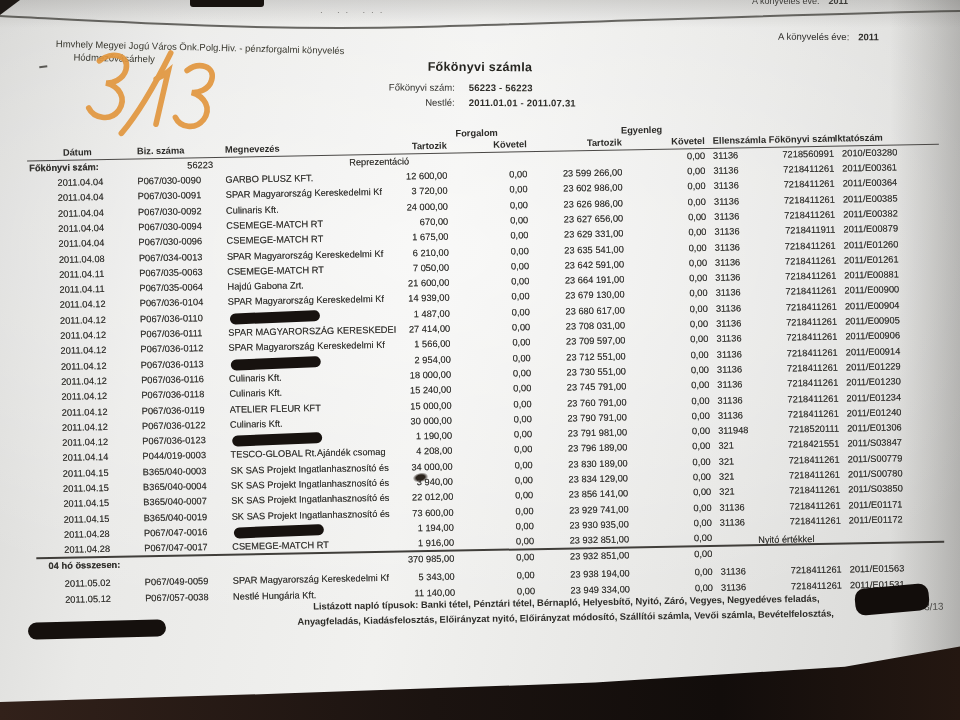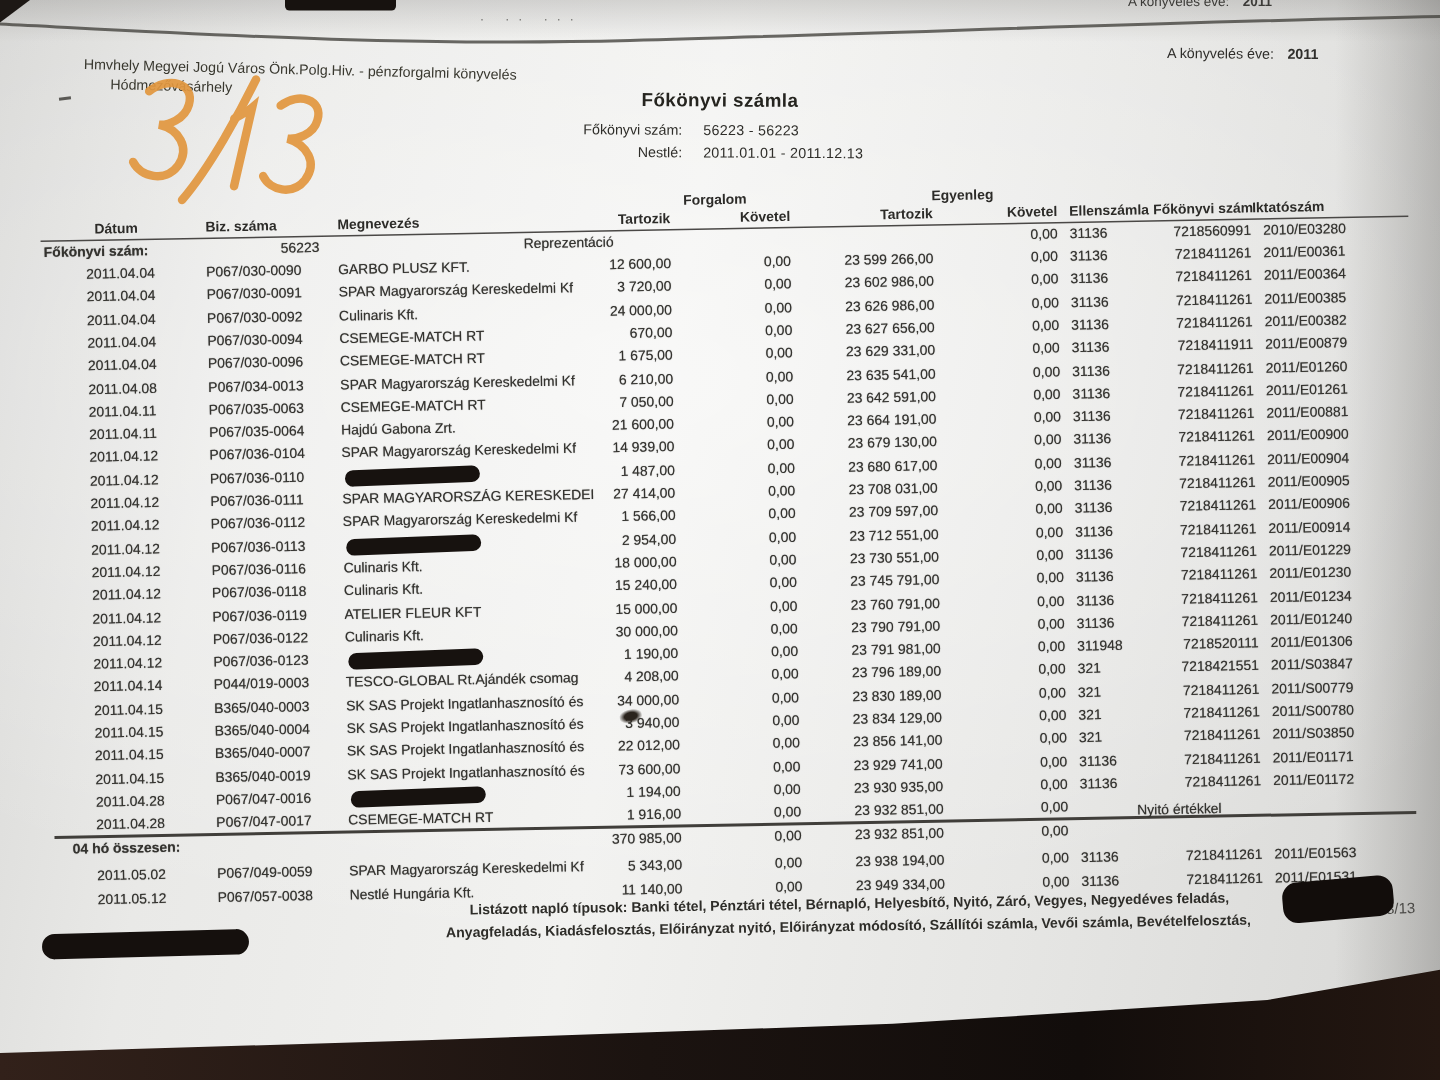--- a/index.html
+++ b/index.html
@@ -22,21 +22,21 @@
   .year-main{position:absolute;left:778px;top:31px;font-size:9.5px;color:#2f2e2b;transform:rotate(0.4deg);}
   .year-main .val,.year-top .val{margin-left:9px;font-weight:bold;}
   .org{position:absolute;left:56px;top:38px;font-size:9.5px;color:#39382f;transform:rotate(1.4deg);transform-origin:left top;}
   .org .l2{margin-top:2px;}
   .org .dash{display:inline-block;width:8px;height:2px;background:#5a5955;margin-right:10px;vertical-align:middle;transform:translate(-16px,10px) rotate(-8deg);}
   .handwritten{position:absolute;left:76px;top:48px;transform:rotate(5deg);opacity:0.92;}
   .titleblock{position:absolute;left:0;top:60px;width:960px;transform:rotate(0.3deg);}
   .rtitle{position:absolute;left:0;top:0;width:960px;text-align:center;font-weight:bold;font-size:12.5px;color:#25241f;letter-spacing:0.3px;}
   .rline{position:absolute;top:22px;left:330px;font-size:9.5px;color:#2f2e2a;}
   .rline .rlab{display:inline-block;width:125px;text-align:right;}
-  .rline .rval{margin-left:14px;font-weight:normal;letter-spacing:0.2px;}
+  .rline .rval{margin-left:14px;font-weight:bold;letter-spacing:0.2px;}
   .rl2{top:37px;}
   
   .table{position:absolute;left:30px;top:122px;width:912px;height:490px;
          transform:rotate(-1.05deg);transform-origin:50% 40%;font-size:9.3px;color:#34332f;}
   .hcell{position:absolute;font-weight:bold;color:#2c2b28;white-space:nowrap;}
   .h-forgalom{left:395px;top:6px;width:110px;text-align:center;}
   .h-egyenleg{left:560px;top:6px;width:110px;text-align:center;}
   .h-date{left:36px;top:18px;}
   .h-doc{left:110px;top:18px;}
   .h-name{left:198px;top:18px;}
@@ -114,21 +114,21 @@
       <path d="M116,20 C128,9 146,13 143,28 C141,39 129,43 123,43 C137,46 146,58 138,71 C130,83 114,81 108,71"></path>
     </g>
   </svg>
 
   <div class="titleblock">
     <div class="rtitle">Főkönyvi számla</div>
     <div class="rline">
       <span class="rlab">Főkönyvi szám:</span><span class="rval">56223 - 56223</span>
     </div>
     <div class="rline rl2">
-      <span class="rlab">Nestlé:</span><span class="rval">2011.01.01 - 2011.12.13</span>
+      <span class="rlab">Nestlé:</span><span class="rval">2011.01.01 - 2011.07.31</span>
     </div>
   </div>
 
   <div class="table">
     <span class="hcell h-forgalom">Forgalom</span>
     <span class="hcell h-egyenleg">Egyenleg</span>
     <span class="hcell h-date">Dátum</span>
     <span class="hcell h-doc">Biz. száma</span>
     <span class="hcell h-name">Megnevezés</span>
     <span class="hcell h-debit">Tartozik</span>

